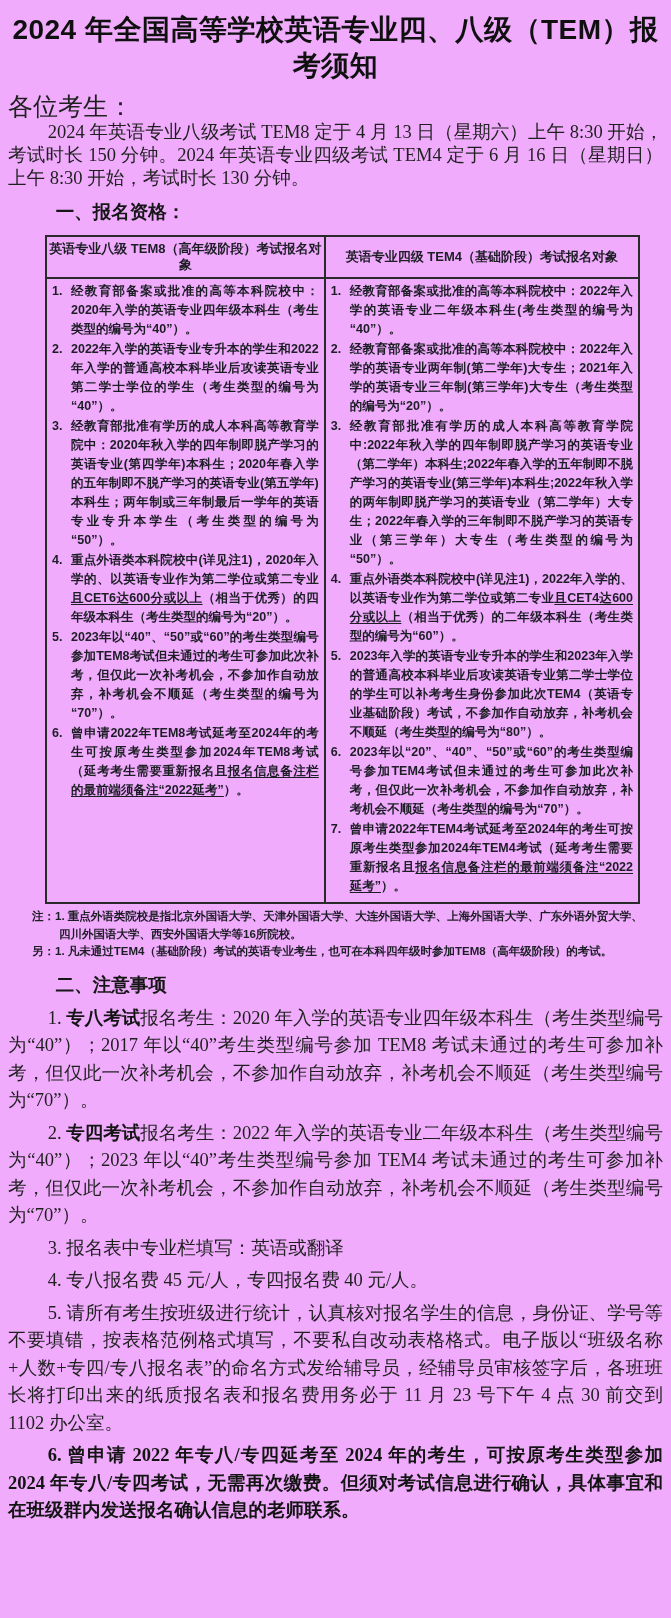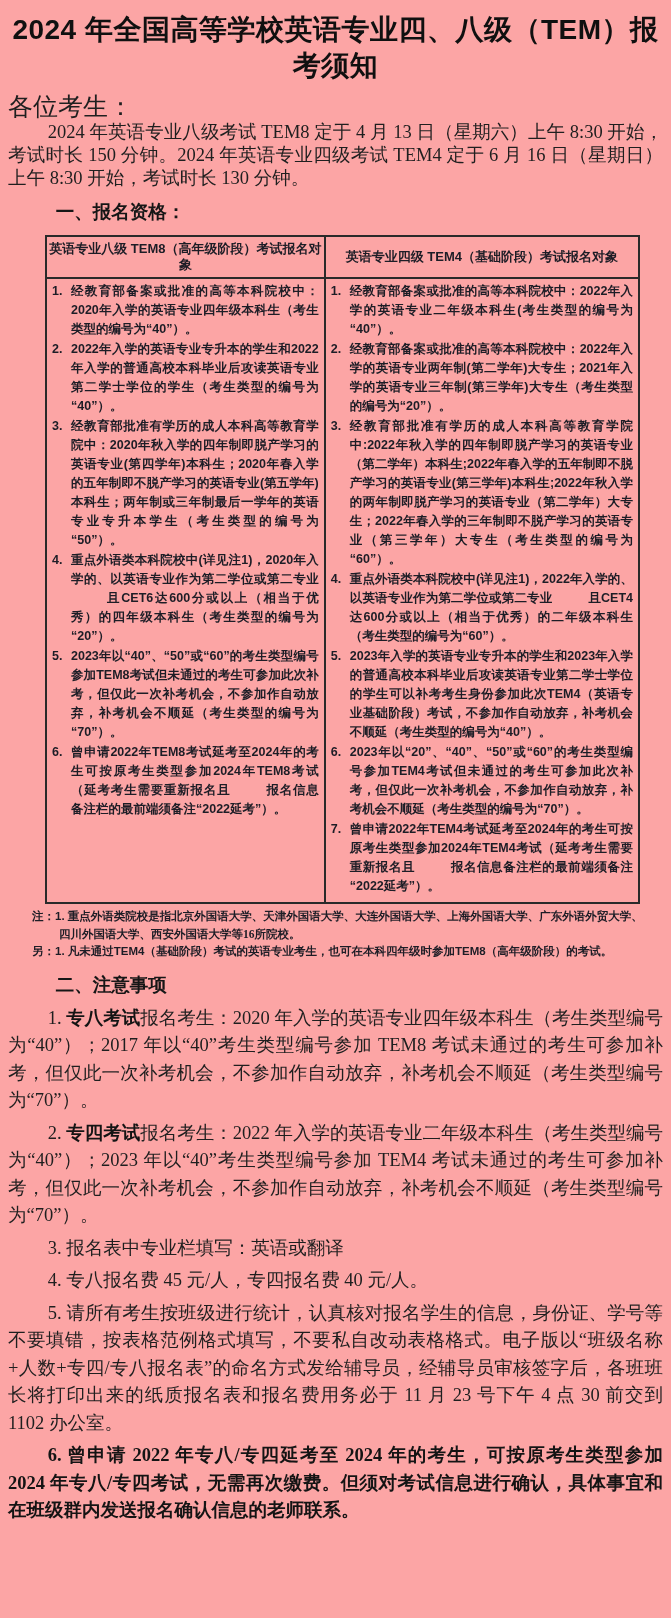--- a/index.html
+++ b/index.html
@@ -2,21 +2,21 @@
 <html lang="zh"><head>
 <meta charset="utf-8">
 <style>
   html,body{margin:0;padding:0;background:#fbfbfa;}
   .page{
     position:relative;
     width:671px;height:1618px;
     box-sizing:border-box;
     margin:0 auto;
     padding:12px 8px 0 8px;
-    background:#fca5a5;
+    background:#f0abfc;
     color:#1f1f1f;
     font-family:"Liberation Serif", serif;
     overflow:hidden;
   }
   .title{
     font-family:"Liberation Sans", sans-serif;
     font-size:28px;
     font-weight:bold;
     color:#101010;
     text-align:center;
@@ -48,30 +48,30 @@
     font-size:13px;line-height:16px;
     padding:4px 2px;text-align:center;
     border-bottom-width:2px;
   }
   table.reg th:first-child{width:46%;}
   table.reg td{vertical-align:top;padding:3px 5px 5px 2px;}
   ol.elig{list-style:none;margin:0;padding:0;font-size:12.5px;line-height:19px;}
   ol.elig li{display:flex;margin:0 0 1px 0;}
   ol.elig .num{flex:0 0 22px;padding-left:3px;box-sizing:border-box;}
   ol.elig .itxt{flex:1;text-align:justify;}
-  .ul{text-underline-offset:2px;margin-left:36px;}
+  .ul{text-decoration:underline;text-underline-offset:2px;}
   
   .notes{
     margin:4px 0 0 24px;
     font-family:"Liberation Sans", sans-serif;
     font-weight:bold;font-size:11.5px;line-height:17.5px;
     color:#1d1d26;
   }
   .notes p{margin:0;}
-  .notes p.hang{padding-left:27px;font-family:Liberation Serif, serif;}
+  .notes p.hang{padding-left:27px;}
   
   .notices p{
     margin:5px 0 0 0;
     font-size:18.5px;line-height:27.5px;
     text-indent:2.15em;text-align:justify;
   }
   .b{font-weight:bold;color:#141414;}
 </style>
 </head>
 <body>
@@ -128,29 +128,29 @@
               <li>
                 <span class="num">1.</span>
                 <span class="itxt"><span>经教育部备案或批准的高等本科院校中：2022年入学的英语专业二年级本科生(考生类型的编号为“40”）。</span></span>
               </li>
               <li>
                 <span class="num">2.</span>
                 <span class="itxt"><span>经教育部备案或批准的高等本科院校中：2022年入学的英语专业两年制(第二学年)大专生；2021年入学的英语专业三年制(第三学年)大专生（考生类型的编号为“20”）。</span></span>
               </li>
               <li>
                 <span class="num">3.</span>
-                <span class="itxt"><span>经教育部批准有学历的成人本科高等教育学院中:2022年秋入学的四年制即脱产学习的英语专业（第二学年）本科生;2022年春入学的五年制即不脱产学习的英语专业(第三学年)本科生;2022年秋入学的两年制即脱产学习的英语专业（第二学年）大专生；2022年春入学的三年制即不脱产学习的英语专业（第三学年）大专生（考生类型的编号为“60”）。</span></span>
+                <span class="itxt"><span>经教育部批准有学历的成人本科高等教育学院中:2022年秋入学的四年制即脱产学习的英语专业（第二学年）本科生;2022年春入学的五年制即不脱产学习的英语专业(第三学年)本科生;2022年秋入学的两年制即脱产学习的英语专业（第二学年）大专生；2022年春入学的三年制即不脱产学习的英语专业（第三学年）大专生（考生类型的编号为“50”）。</span></span>
               </li>
               <li>
                 <span class="num">4.</span>
                 <span class="itxt"><span>重点外语类本科院校中(详见注1)，2022年入学的、以英语专业作为第二学位或第二专业</span><span class="ul">且CET4达600分或以上</span><span>（相当于优秀）的二年级本科生（考生类型的编号为“60”）。</span></span>
               </li>
               <li>
                 <span class="num">5.</span>
-                <span class="itxt"><span>2023年入学的英语专业专升本的学生和2023年入学的普通高校本科毕业后攻读英语专业第二学士学位的学生可以补考考生身份参加此次TEM4（英语专业基础阶段）考试，不参加作自动放弃，补考机会不顺延（考生类型的编号为“40”）。</span></span>
+                <span class="itxt"><span>2023年入学的英语专业专升本的学生和2023年入学的普通高校本科毕业后攻读英语专业第二学士学位的学生可以补考考生身份参加此次TEM4（英语专业基础阶段）考试，不参加作自动放弃，补考机会不顺延（考生类型的编号为“80”）。</span></span>
               </li>
               <li>
                 <span class="num">6.</span>
                 <span class="itxt"><span>2023年以“20”、“40”、“50”或“60”的考生类型编号参加TEM4考试但未通过的考生可参加此次补考，但仅此一次补考机会，不参加作自动放弃，补考机会不顺延（考生类型的编号为“70”）。</span></span>
               </li>
               <li>
                 <span class="num">7.</span>
                 <span class="itxt"><span>曾申请2022年TEM4考试延考至2024年的考生可按原考生类型参加2024年TEM4考试（延考考生需要重新报名且</span><span class="ul">报名信息备注栏的最前端须备注“2022延考”</span><span>）。</span></span>
               </li>
             </ol>

